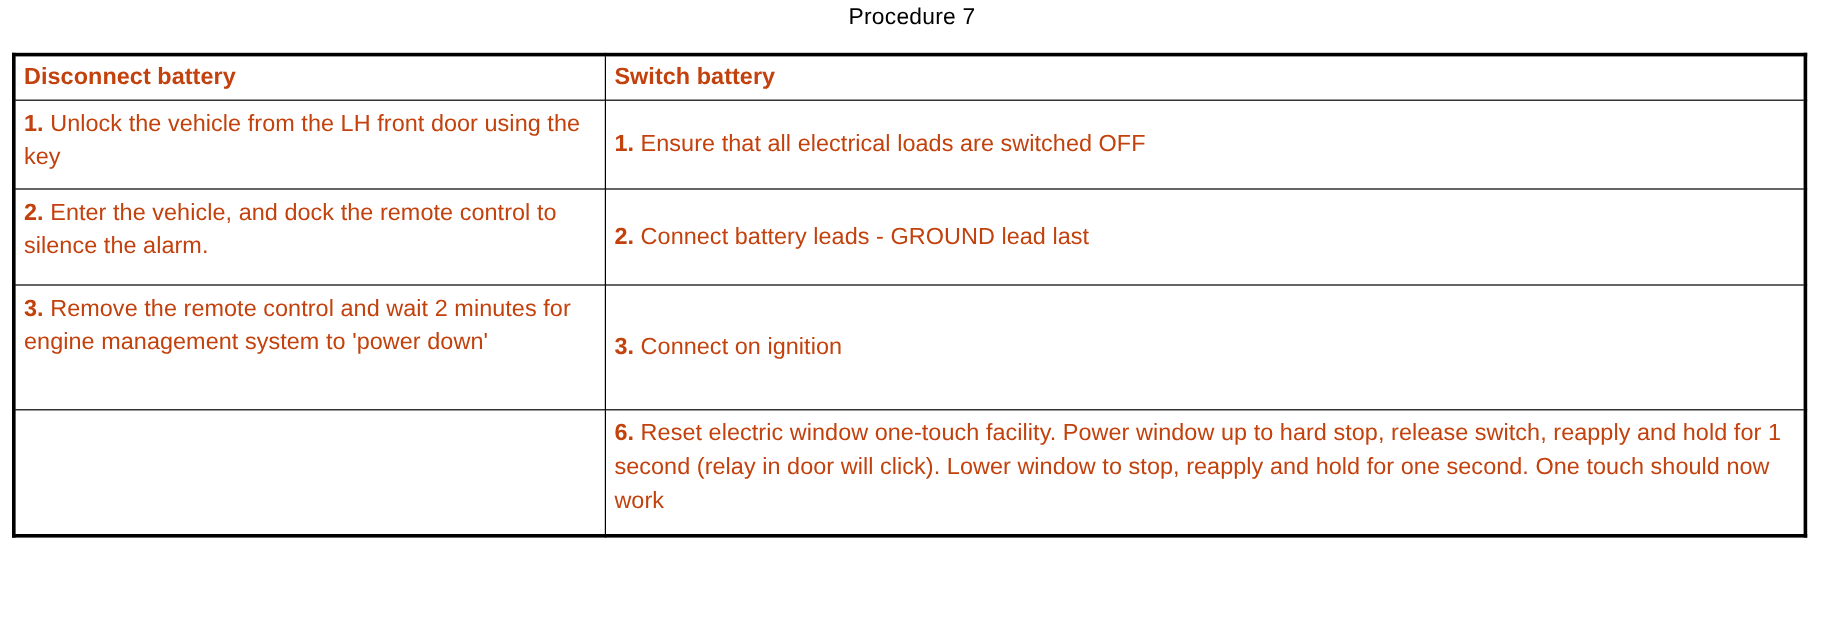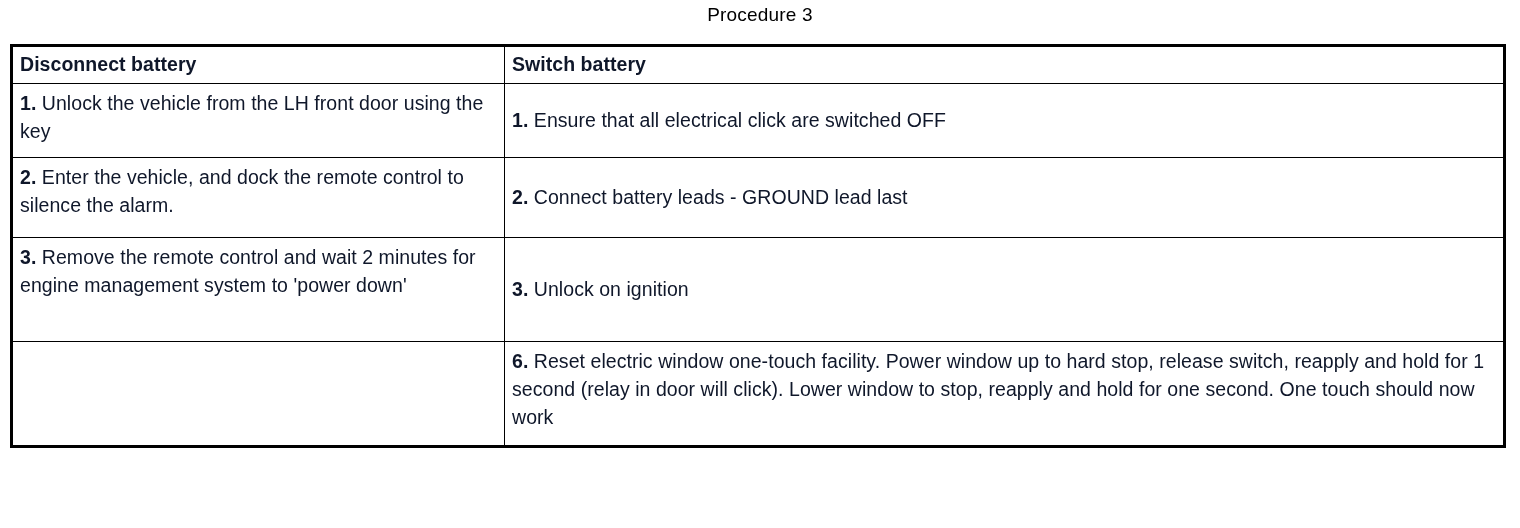--- a/index.html
+++ b/index.html
@@ -43,21 +43,21 @@
   .proc-table col.c-left { width: 493px; }
   .proc-table col.c-right { width: 1000px; }
 
   .proc-table td {
     border: 1.5px solid #000;
     padding: 5px 6px 6px 7px;
     vertical-align: top;
     font-size: 19.5px;
     line-height: 28px;
     font-weight: 400;
-    color: #0f172a;
+    color: #c2410c;
     letter-spacing: 0.05px;
   }
   .proc-table tr.header-row td {
     font-weight: bold;
     font-size: 19.5px;
     line-height: 27px;
     padding: 4px 6px 5px 7px;
   }
   td.cell-mid {
     vertical-align: middle;
@@ -77,46 +77,46 @@
   tr.r3 td { height: 92px; }
   tr.r4 td { height: 34px; }
   tr.r5 td { height: 34px; }
   tr.r6 td { height: 92px; }
 </style>
 </head>
 <body>
 
 <div class="page">
 
-  <div class="doc-title">Procedure 3</div>
+  <div class="doc-title">Procedure 7</div>
 
   <table class="proc-table">
     <colgroup>
       <col class="c-left">
       <col class="c-right">
     </colgroup>
     <tbody>
       <tr class="header-row">
         <td>Disconnect battery</td>
         <td>Switch battery</td>
       </tr>
 
       <tr class="r1">
         <td><span class="num">1.</span> <span>Unlock the vehicle from the LH front door using the key</span></td>
-        <td class="cell-mid"><span class="num">1.</span> <span>Ensure that all electrical click are switched </span><span class="strong">OFF</span></td>
+        <td class="cell-mid"><span class="num">1.</span> <span>Ensure that all electrical loads are switched </span><span class="strong">OFF</span></td>
       </tr>
 
       <tr class="r2">
         <td><span class="num">2.</span> <span>Enter the vehicle, and dock the remote control to silence the alarm.</span></td>
         <td class="cell-mid"><span class="num">2.</span> <span>Connect battery leads - GROUND lead last</span></td>
       </tr>
 
       <tr class="r3">
         <td><span class="num">3.</span> <span>Remove the remote control and wait 2 minutes for engine management system to 'power down'</span></td>
-        <td class="cell-mid"><span class="num">3.</span> <span>Unlock on ignition</span></td>
+        <td class="cell-mid"><span class="num">3.</span> <span>Connect on ignition</span></td>
       </tr>
 
 
 
       <tr class="r6">
         <td class="empty-cell"></td>
         <td><span class="num">6.</span> <span>Reset electric window one-touch facility. Power window up to hard stop, release switch, reapply and hold for </span><span class="strong">1</span><span> second (relay in door will click). Lower window to stop, reapply and hold for one second. One touch should now work</span></td>
       </tr>
     </tbody>
   </table>

